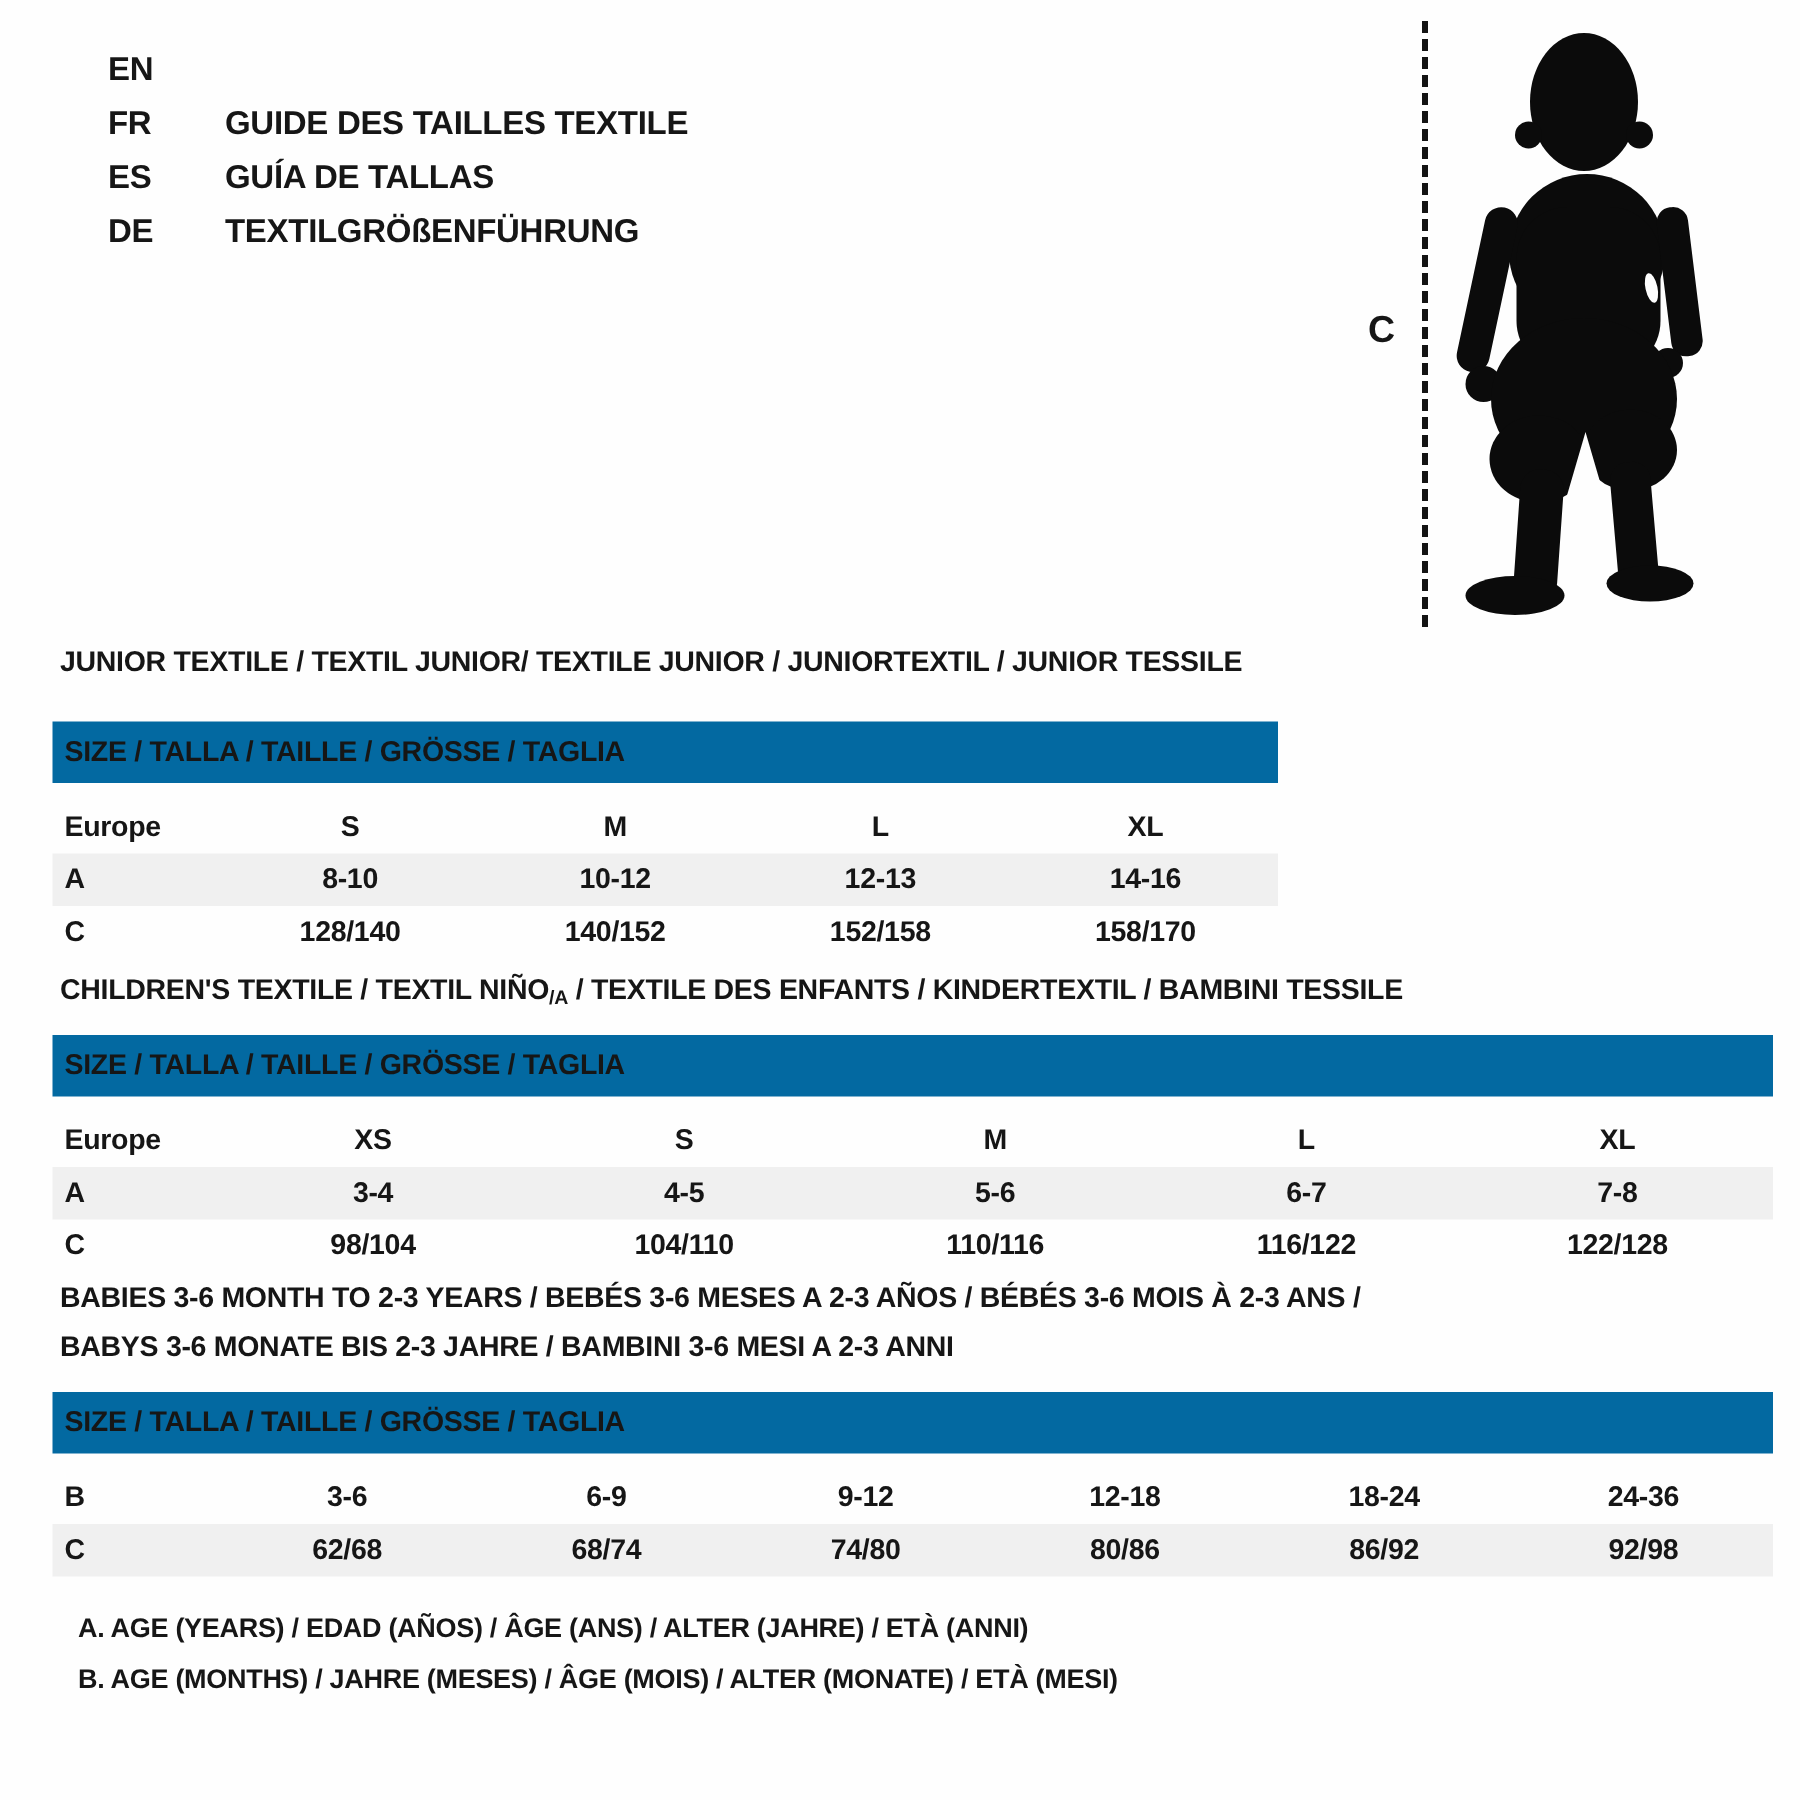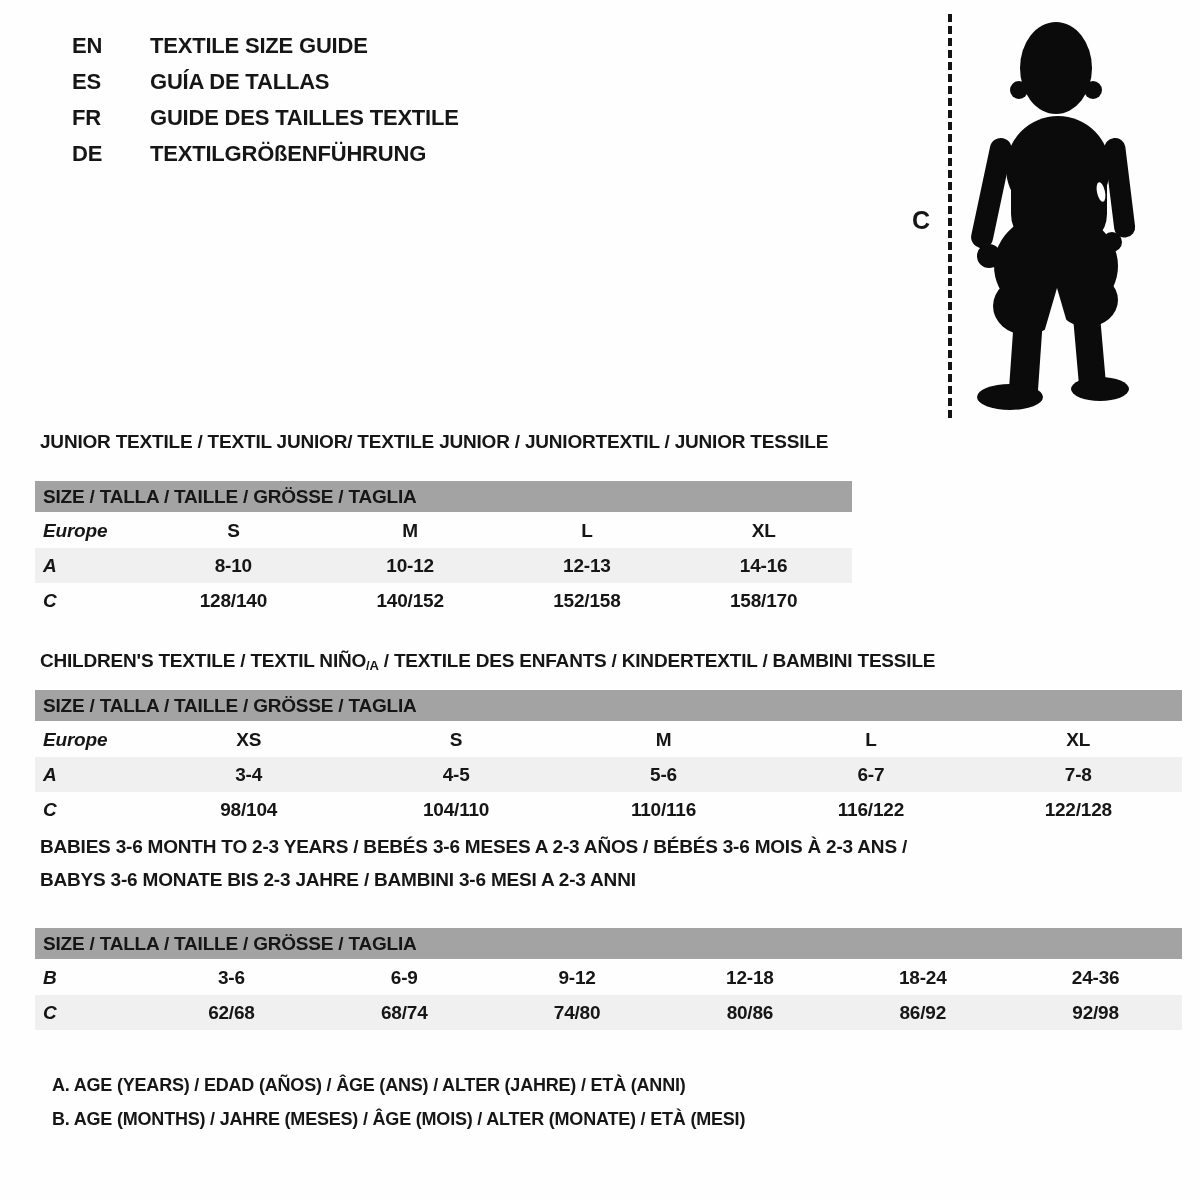--- a/index.html
+++ b/index.html
@@ -25,60 +25,59 @@
   .measure-line { position: absolute; left: 948px; top: 14px; height: 404px; width: 0; border-left: 4px dashed #131313; }
   .silhouette { position: absolute; left: 966px; top: 18px; width: 172px; height: 400px; }
 
   
   .section-title { position: absolute; left: 40px; font-size: 19px; white-space: nowrap; }
   .section-title .sub { font-size: 13px; position: relative; top: 3px; }
   .two-line { line-height: 33px; }
 
   .size-table { position: absolute; left: 35px; }
   .thead {
-    height: 31px; background: #a3a3a3; display: flex; align-items: center;
-    padding-left: 8px; font-size: 19px; margin-bottom: 1px;
+    height: 41px; background: #0369a1; display: flex; align-items: center;
+    padding-left: 8px; font-size: 19px; margin-bottom: 12px;
   }
   .trow { display: grid; height: 35px; align-items: center; font-size: 19px; }
   .trow.alt { background: #f0f0f0; }
   .cell { text-align: center; }
-  .cell.rowlabel { text-align: left; padding-left: 8px; font-style: italic; }
+  .cell.rowlabel { text-align: left; padding-left: 8px; }
 
   .t-junior  { width: 817px;  top: 481px; }
   .t-junior .trow   { grid-template-columns: 110px repeat(4, 1fr); }
   .t-children { width: 1147px; top: 690px; }
   .t-children .trow { grid-template-columns: 110px repeat(5, 1fr); }
   .t-babies  { width: 1147px; top: 928px; }
   .t-babies .trow   { grid-template-columns: 110px repeat(6, 1fr); }
 
   #junior-title   { top: 431px; }
   #children-title { top: 650px; }
-  #babies-title   { top: 830px; }
+  #babies-title   { top: 849px; }
 
   
   .footnotes { position: absolute; left: 40px; top: 1068px; margin-left: 12px; }
   .footnote { height: 34px; display: flex; align-items: center; font-size: 18px; white-space: nowrap; }
 </style>
 </head>
 <body>
 
 <div class="page">
 
   <div class="lang-header">
     <div class="lang-row">
       <span>EN</span>
-      <span>TEXTILE SIZE GUIDE</span>
+    </div>
+    <div class="lang-row">
+      <span>FR</span>
+      <span>GUIDE DES TAILLES TEXTILE</span>
     </div>
     <div class="lang-row">
       <span>ES</span>
       <span>GUÍA DE TALLAS</span>
-    </div>
-    <div class="lang-row">
-      <span>FR</span>
-      <span>GUIDE DES TAILLES TEXTILE</span>
     </div>
     <div class="lang-row">
       <span>DE</span>
       <span>TEXTILGRÖßENFÜHRUNG</span>
     </div>
   </div>
 
   <div class="measure-label">C</div>
   <div class="measure-line"></div>
   <svg class="silhouette" viewBox="0 0 172 400" xmlns="http://www.w3.org/2000/svg">

